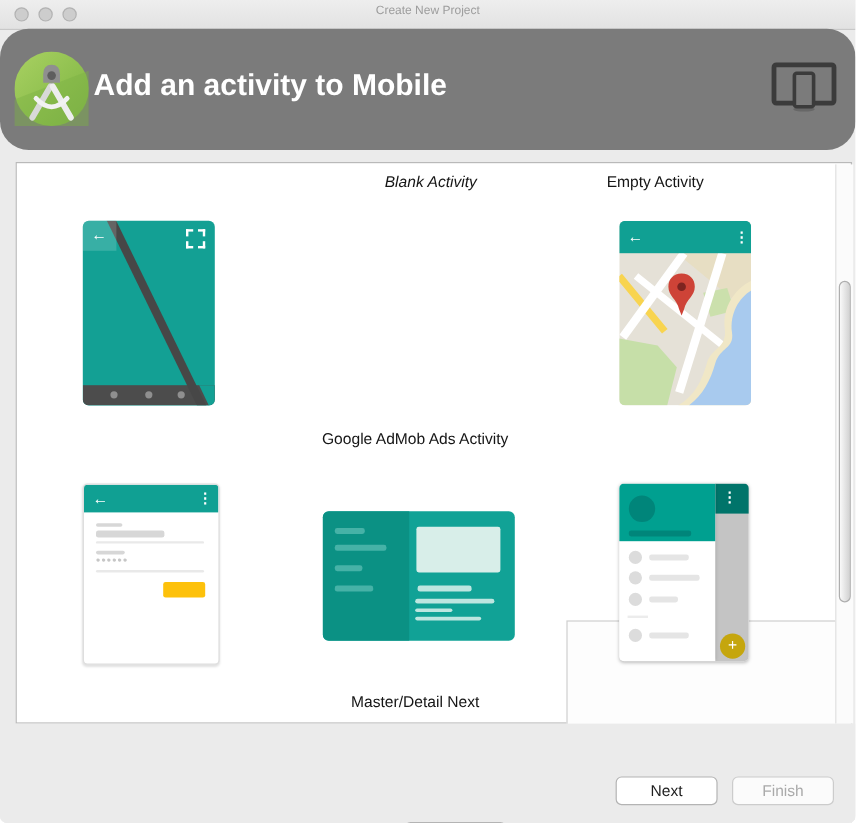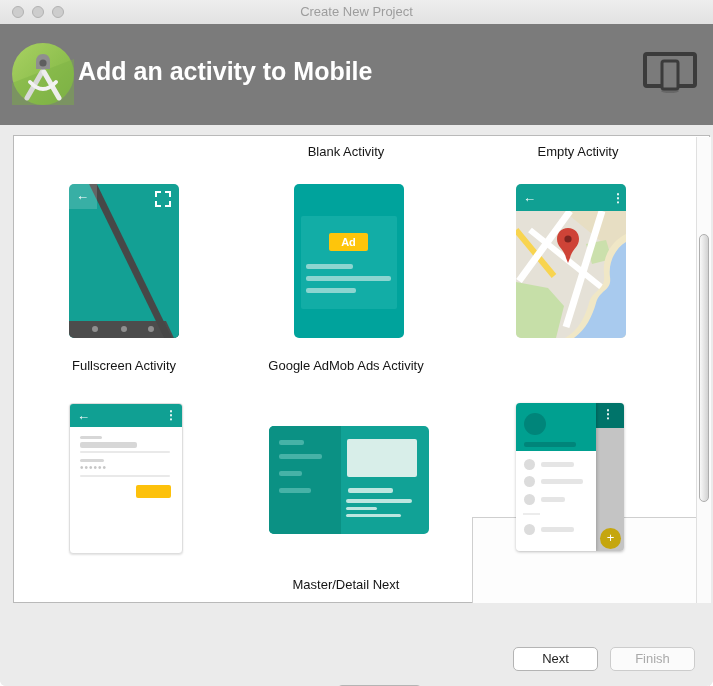--- a/index.html
+++ b/index.html
@@ -4,23 +4,23 @@
 <style>
   html,body{margin:0;padding:0;background:#fff;font-family:"Liberation Sans",sans-serif;}
   .window{position:relative;width:713px;height:686px;background:#ebebeb;overflow:hidden;
           border-radius:0 0 6px 6px;}
   
   .titlebar{position:absolute;left:0;top:0;width:713px;height:24px;
             background:linear-gradient(#eeeeee,#e2e2e2);border-bottom:1px solid #c8c8c8;}
   .traffic{position:absolute;left:12px;top:6px;height:12px;display:flex;gap:8px;}
   .light{width:12px;height:12px;border-radius:50%;background:#cdcdcd;border:1px solid #b2b2b2;box-sizing:border-box;}
   .win-title{position:absolute;left:0;top:4px;width:713px;text-align:center;
-             font-size:13px;color:#9d9d9d;}
-  
-  .header{position:absolute;left:0;top:24px;width:713px;height:101px;background:#7b7b7b;}
+             font-size:10px;color:#9d9d9d;}
+  
+  .header{position:absolute;left:0;top:24px;width:713px;height:101px;background:#7b7b7b;border-radius:24px;}
   .logo{position:absolute;left:12px;top:19px;}
   .header-title{position:absolute;left:78px;top:33px;font-size:25px;font-weight:bold;color:#ffffff;}
   .formfactor{position:absolute;right:15px;top:26px;}
   
   .content{position:absolute;left:13px;top:135px;width:697px;height:468px;
            background:#ffffff;border:1px solid #b9b9b9;box-sizing:border-box;}
   .cell-label{position:absolute;width:200px;text-align:center;font-size:13px;color:#151515;}
   
   .sel-cell{position:absolute;left:458px;top:381px;width:238px;height:216px;
             border:1px solid #cfcfcf;background:#fdfdfd;box-sizing:border-box;}
@@ -122,22 +122,22 @@
     <div class="header-title">Add an activity to Mobile</div>
     <svg class="formfactor" width="56" height="46" viewBox="0 0 56 46">
       <ellipse cx="28" cy="41" rx="9" ry="2" fill="#676767"></ellipse>
       <rect x="3" y="4" width="50" height="32" rx="2" fill="none" stroke="#3b3b3b" stroke-width="4"></rect>
       <rect x="20" y="11" width="16" height="28" rx="2" fill="#7b7b7b" stroke="#3b3b3b" stroke-width="3"></rect>
     </svg>
   </div>
 
   <div class="content">
 
-    <div class="cell-label" style="left:232px;top:8px;">Blank Activity</div>
-    <div class="cell-label" style="left:464px;top:8px;">Empty Activity</div>
+    <div class="cell-label" style="left:245px;top:8px;font-style:italic;">Blank Activity</div>
+    <div class="cell-label" style="left:432px;top:8px;">Empty Activity</div>
 
     <div class="sel-cell">
       
     </div>
 
     <div class="thumb t-full" style="left:55px;top:48px;">
       <svg width="110" height="154" style="position:absolute;left:0;top:0;">
         <rect x="0" y="137" width="110" height="17" fill="#4C4C4C"></rect>
         <circle cx="26" cy="145" r="3" fill="#8F8F8F"></circle>
         <circle cx="55" cy="145" r="3" fill="#8F8F8F"></circle>
@@ -148,29 +148,21 @@
       <div class="fs-chip">
         <span>←</span>
       </div>
       <div class="fs-br">
         <i class="tl"></i>
           <i class="tr"></i>
           <i class="bl"></i>
           <i class="br"></i>
       </div>
     </div>
-    <div class="cell-label" style="left:10px;top:222px;">Fullscreen Activity</div>
-
-    <div class="thumb t-admob" style="left:280px;top:48px;">
-      <div class="admob-panel"></div>
-      <div class="ad-badge">Ad</div>
-      <div class="ph-line admob-l" style="left:12px;top:80px;width:47px;"></div>
-      <div class="ph-line admob-l" style="left:12px;top:92px;width:85px;"></div>
-      <div class="ph-line admob-l" style="left:12px;top:104px;width:50px;"></div>
-    </div>
+
     <div class="cell-label" style="left:232px;top:222px;text-align:center;">Google AdMob Ads Activity</div>
 
     <div class="thumb t-maps" style="left:502px;top:48px;">
       <svg width="110" height="154">
         <rect width="110" height="154" fill="#E5E1D7"></rect>
         <polygon points="48,27 110,27 110,78" fill="#E7DEC3"></polygon>
         <polygon points="0,98 32,104 48,122 40,154 0,154" fill="#C6DFA8"></polygon>
         <polygon points="70,60 90,56 96,75 76,80" fill="#CBE0AC"></polygon>
         <line x1="0" y1="46" x2="38" y2="92" stroke="#F8D44F" stroke-width="6"></line>
         <line x1="54" y1="27" x2="3" y2="97" stroke="#ffffff" stroke-width="7"></line>

